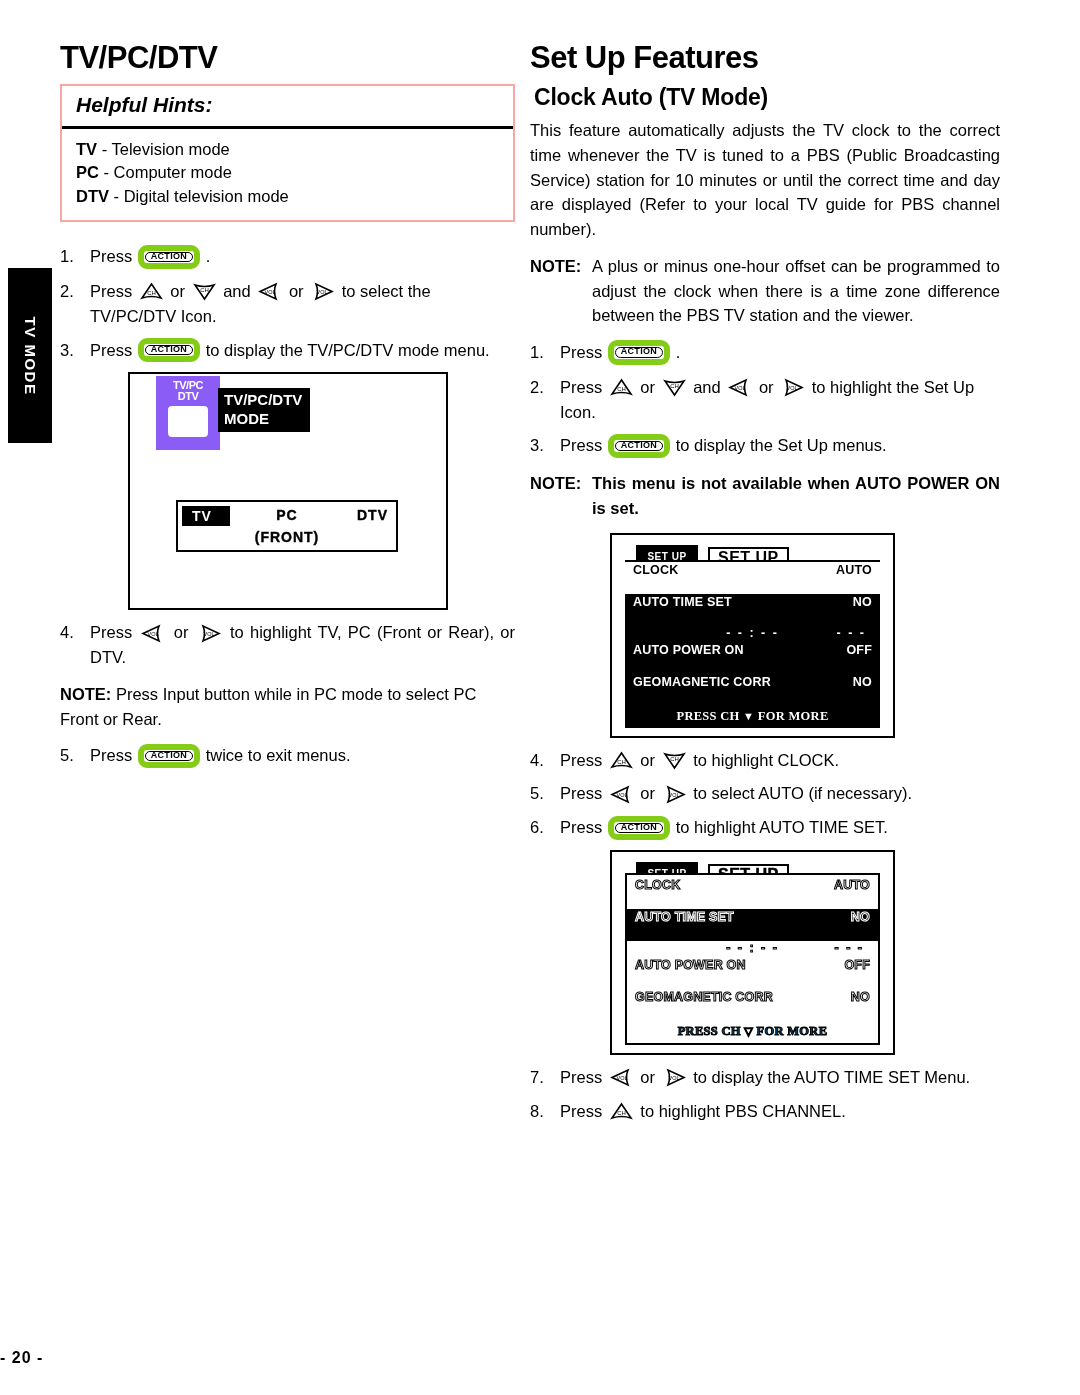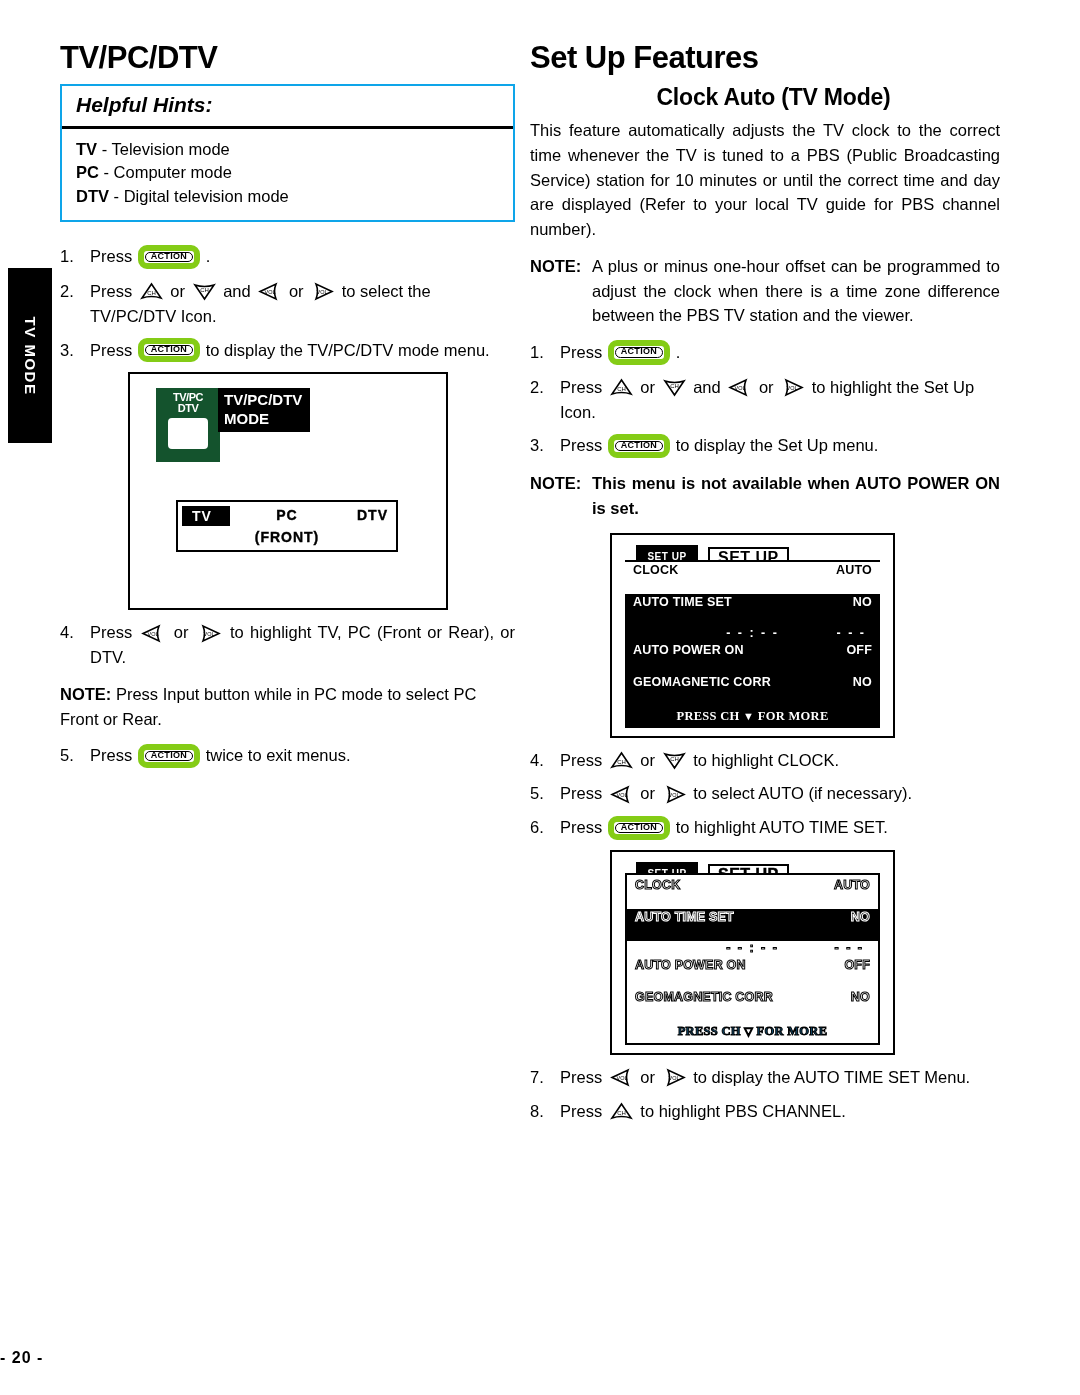--- a/index.html
+++ b/index.html
@@ -34,27 +34,26 @@
   
   .page { position: absolute; inset: 0; }
   .col-left  { position:absolute; left:60px;  top:40px; width:455px; }
   .col-right { position:absolute; left:530px; top:40px; width:470px; }
 
   h1.section-title {
     font-size: 31px; font-weight: bold; margin: 0 0 8px 0;
     letter-spacing: -0.5px;
   }
   h2.sub-title {
-    font-size: 23px; font-weight: bold; margin: 2px 0 7px 17px;
+    font-size: 23px; font-weight: bold; margin: 2px 0 7px 4px;
     letter-spacing: -0.2px;
-    text-align: center;
-  }
-
-  
-  .hints-box { border: 2px solid #0ea5e9; margin-bottom: 22px; }
+  }
+
+  
+  .hints-box { border: 2px solid #fca5a5; margin-bottom: 22px; }
   .hints-head {
     border-bottom: 3px solid #000;
     padding: 7px 12px 9px 14px;
     font-style: italic; font-weight: bold; font-size: 21px;
   }
   .hints-body { padding: 9px 6px 12px 14px; }
   .hint-line { font-size: 16.5px; line-height: 1.42; }
   .hint-line b { font-weight: bold; }
 
   
@@ -99,22 +98,22 @@
     border: 2px solid #000;
     background: #fff;
     position: relative;
     margin: 6px auto 10px auto;
   }
   .illus-1 { width: 320px; height: 238px; margin-left: 68px; }
   .illus-2 { width: 285px; height: 205px; margin-left: 80px; }
 
   
   .tvicon {
-    position: absolute; left: 26px; top: 14px;
-    width: 64px; height: 74px; background: #14532d;
+    position: absolute; left: 26px; top: 2px;
+    width: 64px; height: 74px; background: #8b5cf6;
     color: #fff; text-align: center;
   }
   .tvicon-t1 { font-size: 11px; font-weight: bold; line-height: 1.0; padding-top: 4px; letter-spacing:-0.5px;}
   .tvicon-t2 { font-size: 11px; font-weight: bold; line-height: 1.0; letter-spacing:-0.5px;}
   .tvicon-screen {
     width: 40px; height: 31px; margin: 4px auto 0 auto;
     border: 3px solid #fff; border-radius: 4px; background: #000;
   }
   .tvicon-screen-in { width:100%; height:100%; background:#fff; }
   .mode-label {
@@ -346,21 +345,21 @@
             </svg></span> or <span class="key-arrow"><svg viewBox="0 0 25 19">
               <path d="M22 9.5 L6 2 Q9 9.5 6 17 Z" fill="none" stroke="#000" stroke-width="1.6"></path>
               <text x="12" y="12" font-size="5.5" text-anchor="middle" font-family="Liberation Sans">VOL</text>
             </svg></span><span> to highlight the Set Up Icon.</span>
       </div>
     </div>
 
     <div class="step">
       <div class="step-num">3.</div>
       <div class="step-body">
-        <span>Press </span><span class="key-action">ACTION</span><span> to display the Set Up menu.</span>
+        <span>Press </span><span class="key-action">ACTION</span><span> to display the Set Up menus.</span>
       </div>
     </div>
 
     <div class="note-hang">
       <div class="nlbl">NOTE:</div>
       <div class="ntxt bold">This menu is not available when AUTO POWER ON is set.</div>
     </div>
 
     <div class="illus illus-2">
       <div class="suicon">

